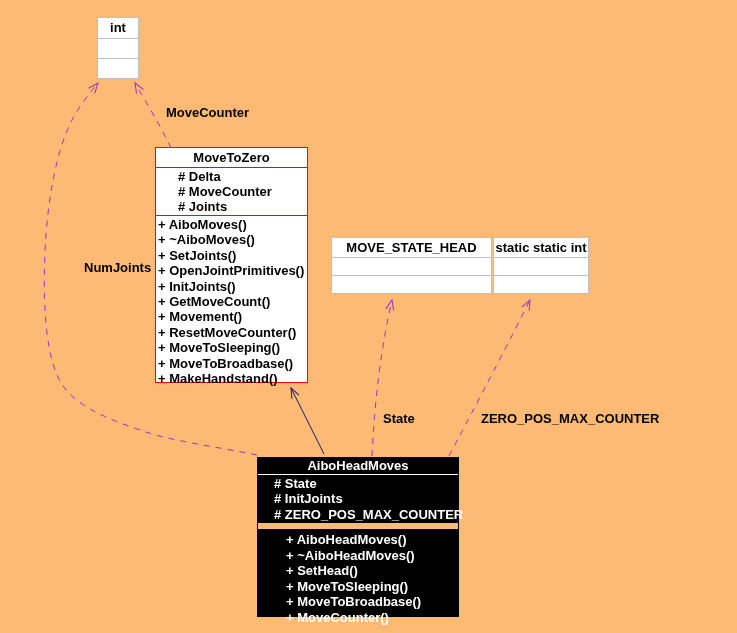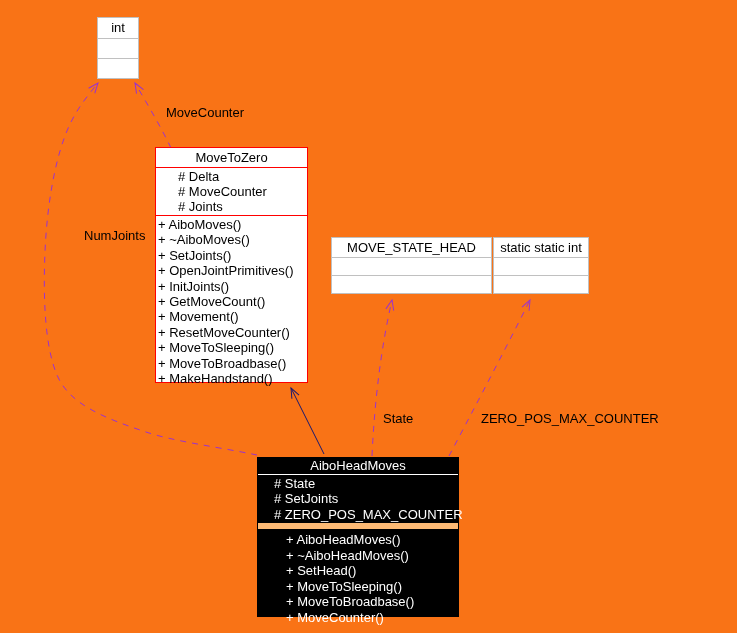--- a/index.html
+++ b/index.html
@@ -1,17 +1,17 @@
 <!DOCTYPE html>
 <html><head>
 <meta charset="utf-8">
 <style>
   html,body{margin:0;padding:0;}
   body{font-family:"Liberation Sans","DejaVu Sans",sans-serif;background:#ffffff;}
-  #canvas{position:relative;width:737px;height:633px;background:#f97316;overflow:hidden;}
+  #canvas{position:relative;width:737px;height:633px;background:#fdba74;overflow:hidden;font-weight:bold;}
   #edges{position:absolute;left:0;top:0;width:737px;height:633px;}
 
   .uml-box{position:absolute;background:#ffffff;font-size:13px;color:#000000;box-sizing:border-box;}
   .gray-box{border:1px solid #c0c0c0;}
   .red-box{border:1px solid #ff0000;}
   .box-title{text-align:center;white-space:nowrap;overflow:hidden;}
   .gray-box .box-title{border-bottom:1px solid #c0c0c0;}
   .red-box .box-title{border-bottom:1px solid #ff0000;}
   .empty-row{border-bottom:1px solid #c0c0c0;}
   .empty-row:last-child{border-bottom:none;}
@@ -35,21 +35,21 @@
   #box-movestate .empty-row,#box-staticconst .empty-row{height:17px;}
 
   
   #box-aiboheadmoves{left:257px;top:457px;width:202px;height:160px;background:#000000;color:#ffffff;border:1px solid #000000;}
   #box-aiboheadmoves .box-title{height:16px;line-height:16px;border-bottom:1px solid #ffffff;}
   #box-aiboheadmoves .attrs{height:47px;padding:1px 2px 0 16px;line-height:15.3px;border-bottom:6px solid #fdba74;}
   #box-aiboheadmoves .methods{padding:3px 2px 0 28px;line-height:15.6px;}
 
   .edge-label{position:absolute;font-size:13px;color:#000000;white-space:nowrap;}
   #lbl-movecounter{left:166px;top:105px;}
-  #lbl-numjoints{left:84px;top:228px;}
+  #lbl-numjoints{left:84px;top:260px;}
   #lbl-state{left:383px;top:411px;}
   #lbl-zero{left:481px;top:411px;}
 </style>
 </head>
 <body>
 
 <div id="canvas">
 
   <svg id="edges" width="737" height="633" viewBox="0 0 737 633">
     <defs>
@@ -109,21 +109,21 @@
   <div id="box-staticconst" class="uml-box gray-box">
     <div class="box-title">static static int</div>
     <div class="empty-row"></div>
     <div class="empty-row"></div>
   </div>
 
   <div id="box-aiboheadmoves" class="uml-box">
     <div class="box-title">AiboHeadMoves</div>
     <div class="attrs">
       <div class="member-line"># State</div>
-      <div class="member-line"># SetJoints</div>
+      <div class="member-line"># InitJoints</div>
       <div class="member-line"># ZERO_POS_MAX_COUNTER</div>
     </div>
     <div class="methods">
       <div class="member-line">+ AiboHeadMoves()</div>
       <div class="member-line">+ ~AiboHeadMoves()</div>
       <div class="member-line">+ SetHead()</div>
       <div class="member-line">+ MoveToSleeping()</div>
       <div class="member-line">+ MoveToBroadbase()</div>
       <div class="member-line">+ MoveCounter()</div>
     </div>

